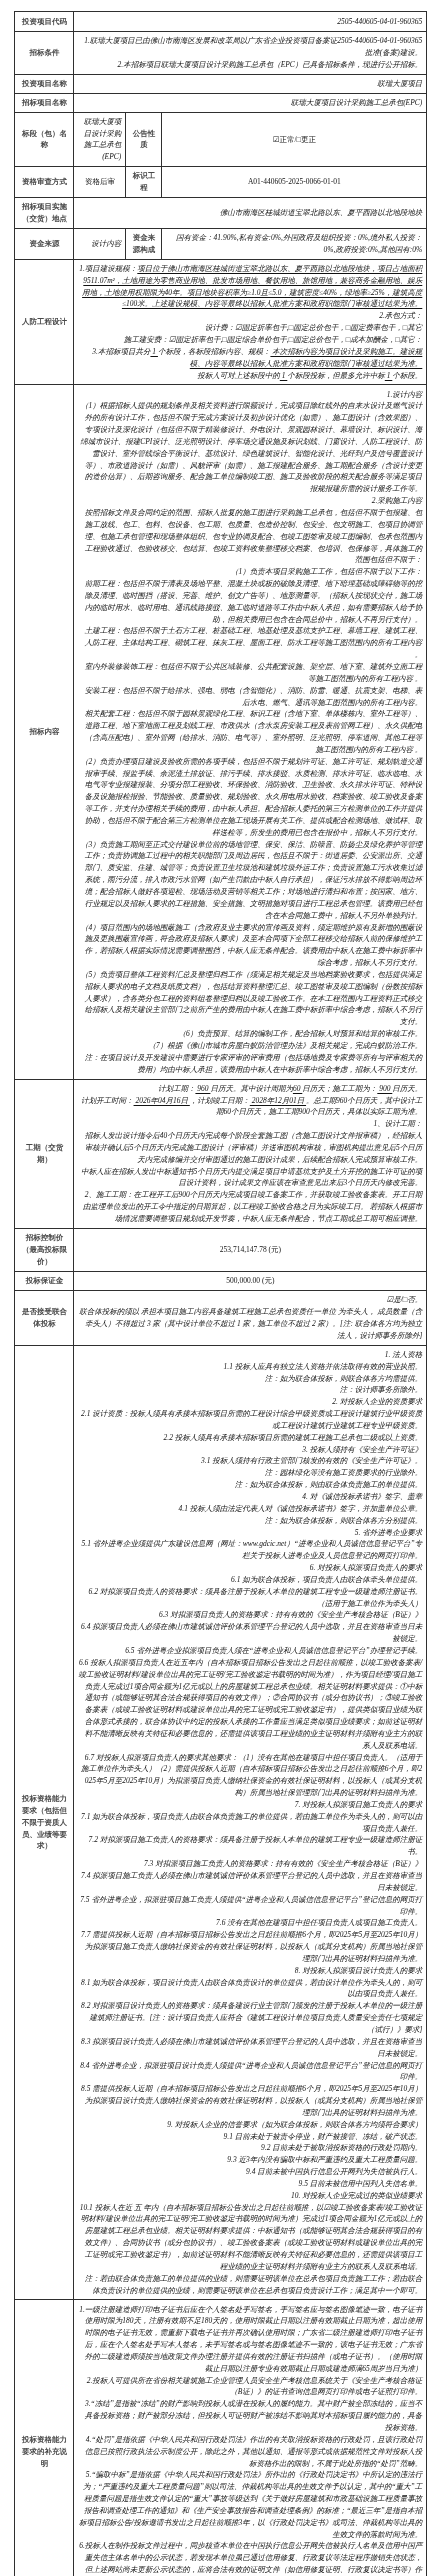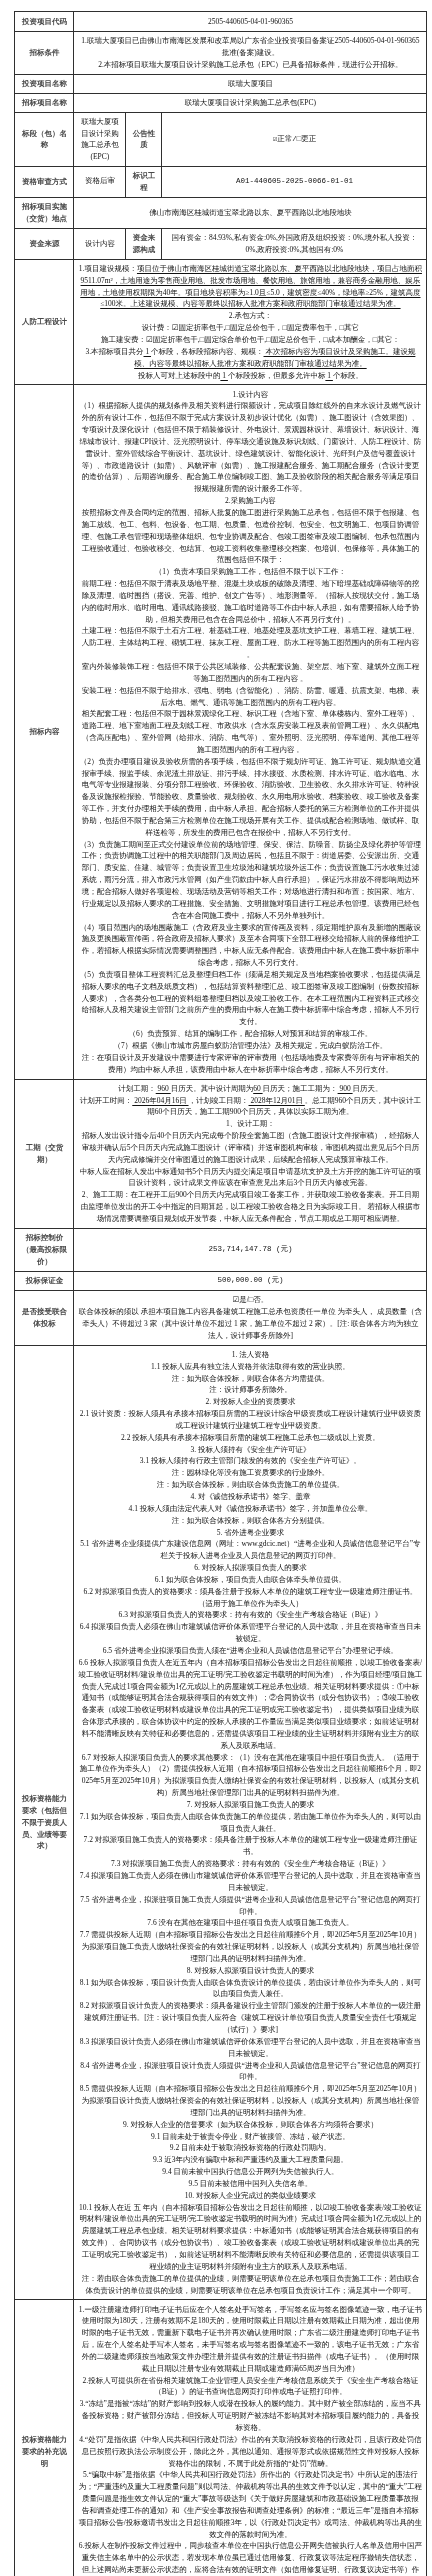--- a/index.html
+++ b/index.html
@@ -2,22 +2,22 @@
 <html style="font-size:8.2px"><head>
 <meta charset="utf-8">
 <style>
   html,body{margin:0;padding:0;background:#fff;}
   body{width:433px;font-family:"Liberation Serif","DejaVu Serif",serif;color:#111;}
   .doc{padding:11.3px 5.2px 15.5px 14.4px;}
   table.tender{border-collapse:collapse;width:413px;table-layout:fixed;}
   table.tender td{border:0.5px solid #2f2f2f;padding:3.1px 4.1px;font-size:7.5px;line-height:1.58;vertical-align:middle;word-break:break-all;overflow-wrap:anywhere;}
   td.label{color:#4a4a4a;font-weight:bold;text-align:center;font-size:7.2px;line-height:1.7;}
   td.sublabel{color:#111;font-weight:normal;text-align:center;font-size:6.4px;padding:2.1px;}
-  td.val{white-space:pre-wrap;text-align:center;}
-  td.val-c{white-space:pre-wrap;text-align:center;font-family:Liberation Mono, monospace;}
+  td.val{white-space:pre-wrap;text-align:right;font-style:italic;}
+  td.val-c{white-space:pre-wrap;text-align:center;}
   td.small{font-size:6.7px;}
   .u{text-decoration:underline;text-underline-offset:1.5px;}
   tr.h38{height:19.6px;margin-left:36px;} tr.h36{height:18.5px;} tr.h52{height:27px;margin-top:24px;} tr.h56{height:29px;}
   tr.h74{height:38px;}
 </style>
 </head>
 <body>
 
 <div class="doc">
 <table class="tender">
@@ -67,21 +67,21 @@
 
   <tr class="h52">
     <td class="label">招标项目实施（交货）地点</td>
     <td class="val" colspan="4">佛山市南海区桂城街道宝翠北路以东、夏平西路以北地段地块</td>
   </tr>
 
   <tr class="h52">
     <td class="label">资金来源</td>
     <td class="val">设计内容</td>
     <td class="label">资金来源构成</td>
-    <td class="val" colspan="2">国有资金：84.93%,私有资金:0%,外国政府及组织投资：0%,境外私人投资：0%,政府投资:0%,其他国有:0%</td>
+    <td class="val" colspan="2">国有资金：41.90%,私有资金:0%,外国政府及组织投资：0%,境外私人投资：0%,政府投资:0%,其他国有:0%</td>
   </tr>
 
   <tr>
     <td class="label">人防工程设计</td>
     <td class="val" colspan="4"><span>1.项目建设规模：</span><span class="u">项目位于佛山市南海区桂城街道宝翠北路以东、夏平西路以北地段地块，项目占地面积9511.07m²，土地用途为零售商业用地、批发市场用地、餐饮用地、旅馆用地，兼容商务金融用地、娱乐用地，土地使用权期限为40年。项目地块容积率为≥1.0且≤5.0，建筑密度≤40%，绿地率≥25%，建筑高度≤100米。上述建设规模、内容等最终以招标人批准方案和政府职能部门审核通过结果为准。</span><span>
 2.承包方式：
 设计费：☑固定折率包干,□固定总价包干，□固定费率包干，□其它
 施工建安费：☑固定折率包干,□固定综合单价包干,□固定总价包干，□成本加酬金，□其它：
 3.本招标项目共分</span><span class="u"> 1 </span><span>个标段，各标段招标内容、规模：</span><span class="u"> 本次招标内容为项目设计及采购施工。建设规模、内容等最终以招标人批准方案和政府职能部门审核通过结果为准。</span><span>
 投标人可对上述标段中的</span><span class="u"> 1 </span><span>个标段投标，但最多允许中标</span><span class="u"> 1 </span><span>个标段。</span></td>

